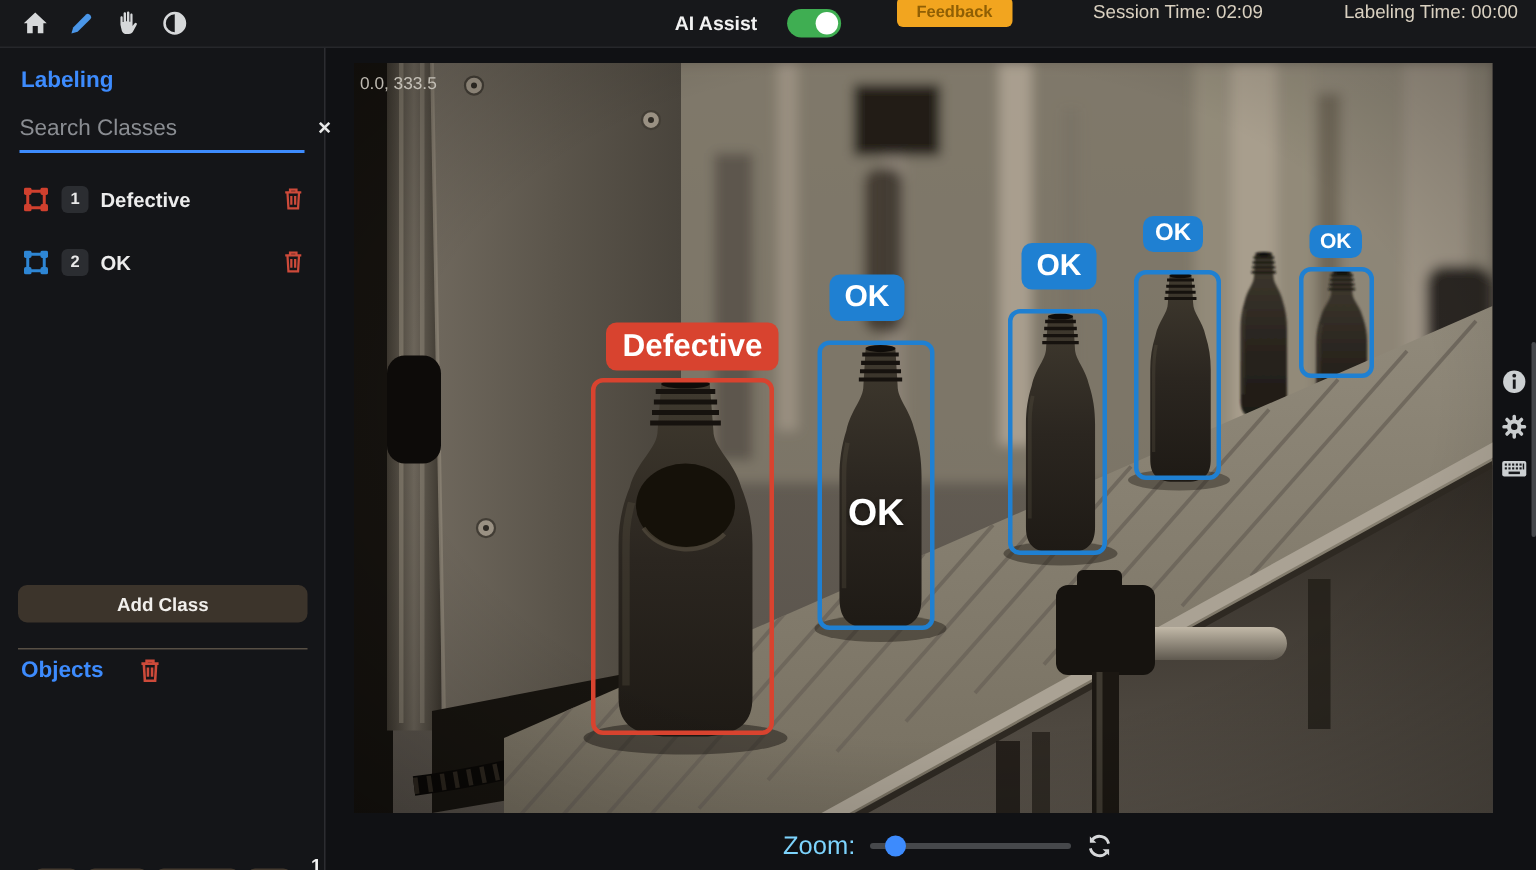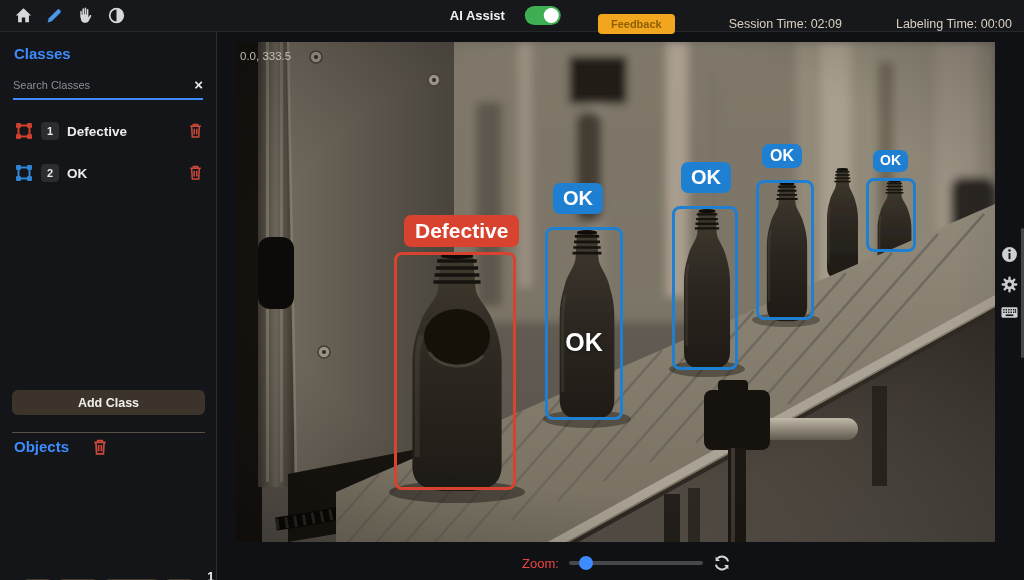--- a/index.html
+++ b/index.html
@@ -12,35 +12,35 @@
             display:flex; align-items:center; z-index:30; }
   .tools { display:flex; align-items:center; gap:9px; margin-left:12px; }
   .tool-btn { width:22px; height:22px; display:flex; align-items:center; justify-content:center;
               border-radius:4px; cursor:pointer; }
   .ai-wrap { position:absolute; left:50%; transform:translateX(-56%); display:flex;
              align-items:center; gap:20px; }
   .ai-label { color:#f2f2f2; font-size:13px; font-weight:700; }
   .toggle { width:36px; height:19px; border-radius:10px; background:#3fae52; position:relative; }
   .toggle .knob { position:absolute; right:2px; top:2px; width:15px; height:15px;
                   border-radius:50%; background:#fff; }
-  .topbar-right { position:absolute; right:12px; top:16px; height:16px; display:flex;
+  .topbar-right { position:absolute; right:12px; top:0; height:16px; display:flex;
                   align-items:center; gap:18px; }
   .feedback-btn { background:#f2a51f; color:#8f5f04; font-size:11px; font-weight:700;
                   padding:4px 13px; border-radius:4px; border:none; cursor:pointer; }
   .time-text { color:#d9d0c0; font-size:12.5px;margin-left:36px; }
 
   
   .sidebar { position:absolute; left:0; top:32px; width:217px; height:548px;
              background:#141518; border-right:1px solid #2c2d31; z-index:20; }
   .classes-title, .objects-title { color:#3d8bfd; font-size:15px; font-weight:700; }
   .classes-title { margin:13px 0 0 14px; }
   .search-row { margin:15px 13px 0 13px; display:flex; align-items:center;
                 border-bottom:2px solid #3d8bfd; padding-bottom:6px; }
   .search-input { flex:1; background:transparent; border:none; outline:none;
-                  color:#e8e8e8; font-size:11px; }
+                  color:#e8e8e8; font-size:15px; }
   .search-input::placeholder { color:#8a8d92; }
   .search-clear { color:#e8e8e8; font-size:15px; font-weight:700; cursor:pointer; line-height:1; }
   .class-row { display:flex; align-items:center; margin:20px 13px 0 16px; height:22px; }
   .num-badge { width:18px; height:18px; background:#2b2d31; border-radius:4px; color:#e9e9e9;
                font-size:11px; font-weight:700; display:flex; align-items:center;
                justify-content:center; margin:0 8px 0 9px; }
   .class-name { color:#ececec; font-size:13.5px; font-weight:600; flex:1; }
   .trash-btn { width:14px; height:16px; cursor:pointer; display:flex; }
   .add-class-btn { position:absolute; left:12px; top:358px; width:193px; height:25px;
                    background:#3c342b; border:none; border-radius:6px; color:#f1efec;
@@ -73,21 +73,21 @@
 
   
   .right-strip { position:absolute; right:3px; top:214px; width:24px; display:flex;
                  flex-direction:column; align-items:center; gap:13px; }
   .strip-icon { width:17px; height:17px; cursor:pointer; display:flex; }
   .scrollbar { position:absolute; right:0; top:196px; width:3px; height:130px;
                background:#45474b; border-radius:2px; }
 
   
   .zoom-bar { position:absolute; left:305px; top:522px; display:flex; align-items:center; gap:10px; }
-  .zoom-label { color:#ef4444; font-size:13px; }
+  .zoom-label { color:#7dd3fc; font-size:17px; }
   .slider-track { position:relative; width:134px; height:4px; background:#46484b; border-radius:2px; }
   .slider-thumb { position:absolute; left:10px; top:-5px; width:14px; height:14px;
                   border-radius:50%; background:#3d8bfd; cursor:pointer; }
   .refresh-btn { width:18px; height:18px; cursor:pointer; display:flex; }
 </style>
 </head>
 <body>
 
 <div class="topbar">
   <div class="tools">
@@ -122,21 +122,21 @@
   </div>
 
   <div class="topbar-right">
     <button class="feedback-btn">Feedback</button>
     <span class="time-text">Session Time: 02:09</span>
     <span class="time-text">Labeling Time: 00:00</span>
   </div>
 </div>
 
 <div class="sidebar">
-  <div class="classes-title">Classes</div>
+  <div class="classes-title">Labeling</div>
 
   <div class="search-row">
     <input class="search-input" value="" placeholder="Search Classes" style="">
     <span class="search-clear">×</span>
   </div>
 
   <div class="class-row">
     <svg width="16" height="16" viewBox="0 0 16 16">
       <rect x="2.5" y="2.5" width="11" height="11" rx="2" fill="none" stroke="#d0402e" stroke-width="2"></rect>
       <rect x="0" y="0" width="5" height="5" rx="1.2" fill="#d0402e"></rect>

